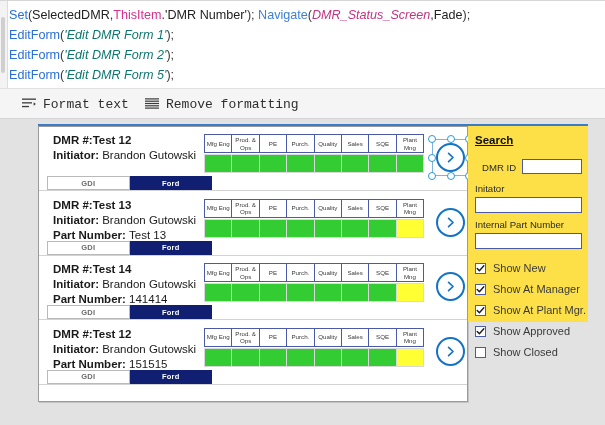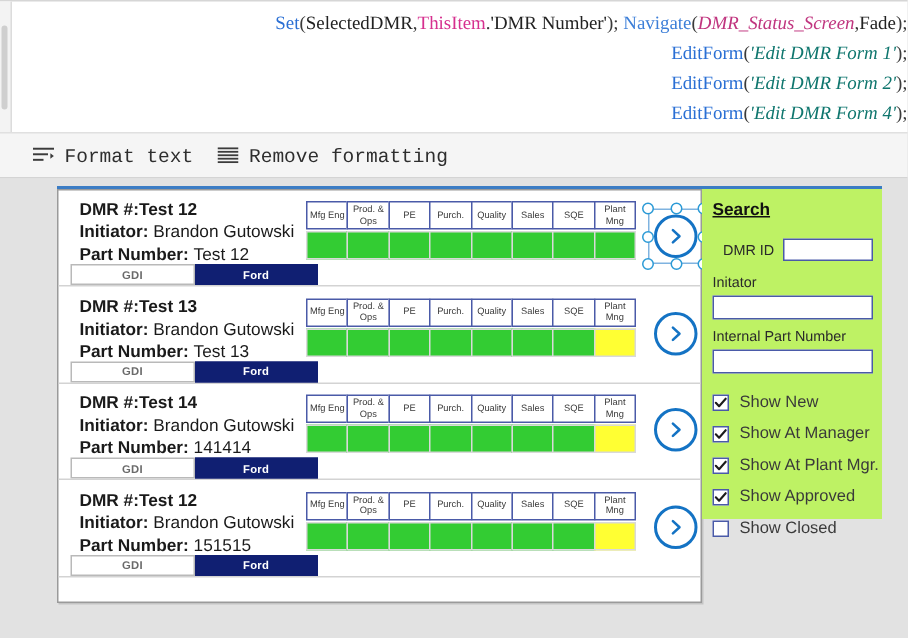--- a/index.html
+++ b/index.html
@@ -19,23 +19,23 @@
   }
   .formula-gutter{
     position:absolute;left:0;top:0;width:7px;height:88px;
     background:#f3f3f3;border-right:1px solid #dcdcdc;
   }
   .formula-gutter-thumb{
     position:absolute;left:1px;top:16px;width:4px;height:56px;
     background:#cfcfcf;border-radius:2px;
   }
   .formula-lines{
-    position:absolute;left:9px;top:4px;right:0;
-    font-family:Liberation Serif, serif;
-    font-size:12.6px;line-height:20px;white-space:nowrap;text-align:right;
+    position:absolute;left:9px;top:4px;right:16px;
+    font-family:Liberation Sans, sans-serif;
+    font-size:12.6px;line-height:20px;white-space:nowrap;
   }
   .tok-fn{color:#2a6fd4;}
   .tok-fn2{color:#3d7fd8;}
   .tok-id{color:#222222;}
   .tok-obj{color:#d6308f;}
   .tok-str{color:#0f766e;font-style:italic;}
   .tok-strplain{color:#222222;}
   .tok-punc{color:#3a3a3a;}
   .tok-enum{color:#c0357f;font-style:italic;}
 
@@ -130,22 +130,22 @@
   .selbox{
     position:absolute;border:1px solid #7fb3e0;box-sizing:border-box;
   }
   .handle{
     position:absolute;width:8px;height:8px;border-radius:50%;
     background:#ffffff;border:1.5px solid #2b9ad6;box-sizing:border-box;
   }
 
   
   .searchpanel{
-    position:absolute;left:468px;top:7px;width:120px;height:220px;
-    background:#bef264;
+    position:absolute;left:468px;top:7px;width:120px;height:196px;
+    background:#fde047;
     box-sizing:border-box;
   }
   .searchpanel-top{
     position:absolute;left:468px;top:5px;width:120px;height:2px;
     background:#3b7cc4;
   }
   .s-title{
     position:absolute;left:7px;top:8px;
     font-size:11.5px;font-weight:bold;color:#111111;
     text-decoration:underline;
@@ -168,21 +168,21 @@
 <body>
 
 <div class="formula-region">
   <div class="formula-gutter">
     <div class="formula-gutter-thumb"></div>
   </div>
   <div class="formula-lines" id="formula-lines">
       <div><span class="tok-fn">Set</span><span class="tok-punc">(</span><span class="tok-id">SelectedDMR</span><span class="tok-punc">,</span><span class="tok-obj">ThisItem</span><span class="tok-punc">.</span><span class="tok-strplain">'DMR Number'</span><span class="tok-punc">); </span><span class="tok-fn2">Navigate</span><span class="tok-punc">(</span><span class="tok-enum">DMR_Status_Screen</span><span class="tok-punc">,</span><span class="tok-id">Fade</span><span class="tok-punc">);</span></div>
       <div><span class="tok-fn">EditForm</span><span class="tok-punc">(</span><span class="tok-str">'Edit DMR Form 1'</span><span class="tok-punc">);</span></div>
       <div><span class="tok-fn">EditForm</span><span class="tok-punc">(</span><span class="tok-str">'Edit DMR Form 2'</span><span class="tok-punc">);</span></div>
-      <div><span class="tok-fn">EditForm</span><span class="tok-punc">(</span><span class="tok-str">'Edit DMR Form 4'</span><span class="tok-punc">);</span></div>
+      <div><span class="tok-fn">EditForm</span><span class="tok-punc">(</span><span class="tok-str">'Edit DMR Form 5'</span><span class="tok-punc">);</span></div>
     </div>
 </div>
 
 <div class="fmt-toolbar">
   <div class="fmt-btn" style="left:22px;">
     <span class="ic-lines">
       <svg width="14" height="11" viewBox="0 0 14 11">
         <rect x="0" y="0.5" width="14" height="1.3" fill="#3b3b3b"></rect>
         <rect x="0" y="4.2" width="10" height="1.3" fill="#3b3b3b"></rect>
         <rect x="0" y="7.9" width="7" height="1.3" fill="#3b3b3b"></rect>
@@ -208,21 +208,20 @@
 <div class="canvas">
 
   <div class="gallery-selborder"></div>
   <div class="gallery-selleft"></div>
 
   <div class="gallery" id="gallery">
       <div class="dmr-row first" style="top: 0px;">
         <div class="dmr-texts">
           <div class="dmr-line"><span class="lab">DMR #:</span><span class="lab">Test 12</span></div>
           <div class="dmr-line"><span class="lab">Initiator: </span><span class="val">Brandon Gutowski</span></div>
-          <div class="dmr-line"><span class="lab">Part Number: </span><span class="val">Test 12</span></div>
         </div>
         <div class="togglebar">
           <div class="tg off">GDI</div>
           <div class="tg on">Ford</div>
         </div>
         <div class="statgrid" style="left: 165px;">
           <div class="hdrrow">
             <div class="hcell">Mfg Eng</div>
             <div class="hcell">Prod. &amp; Ops</div>
             <div class="hcell">PE</div>

